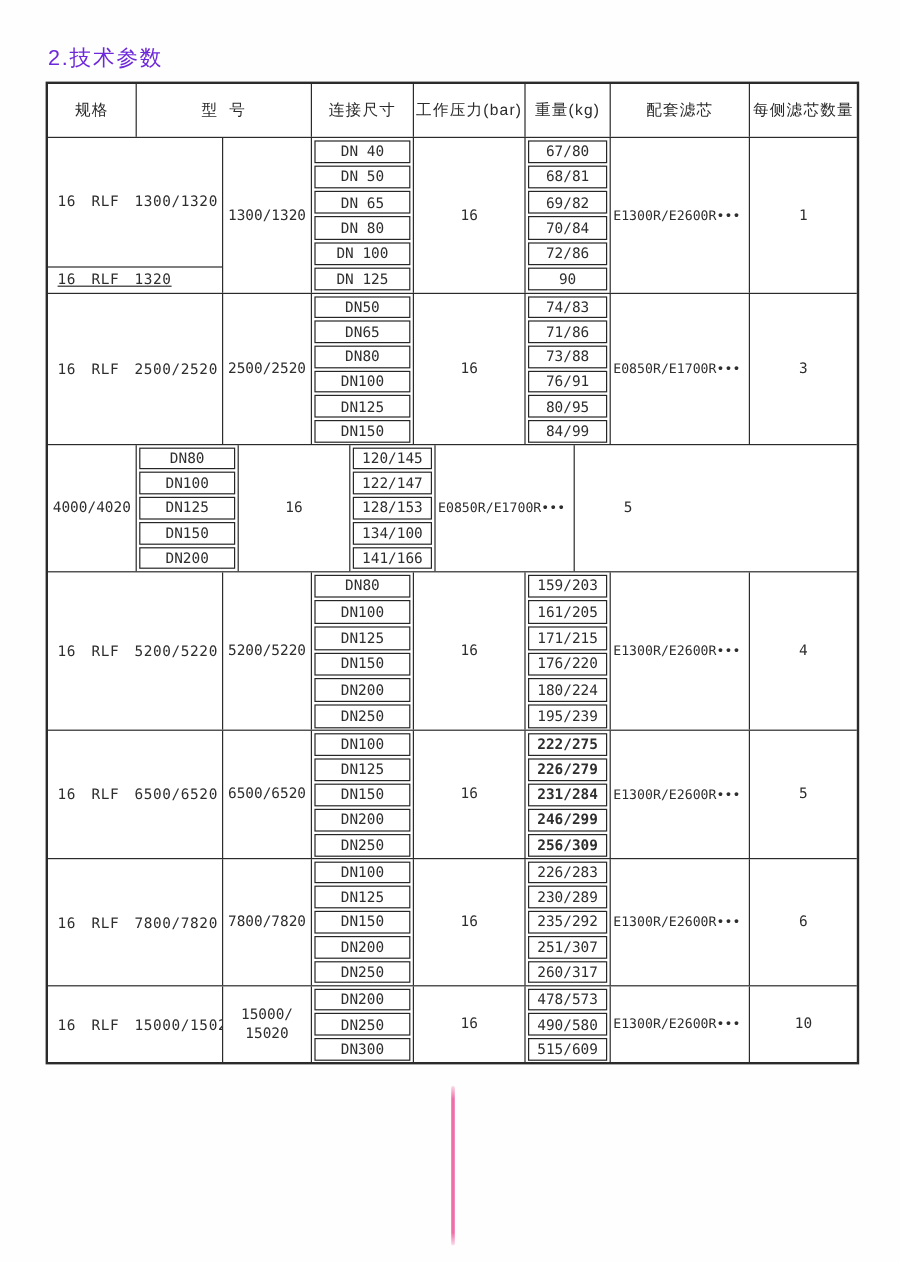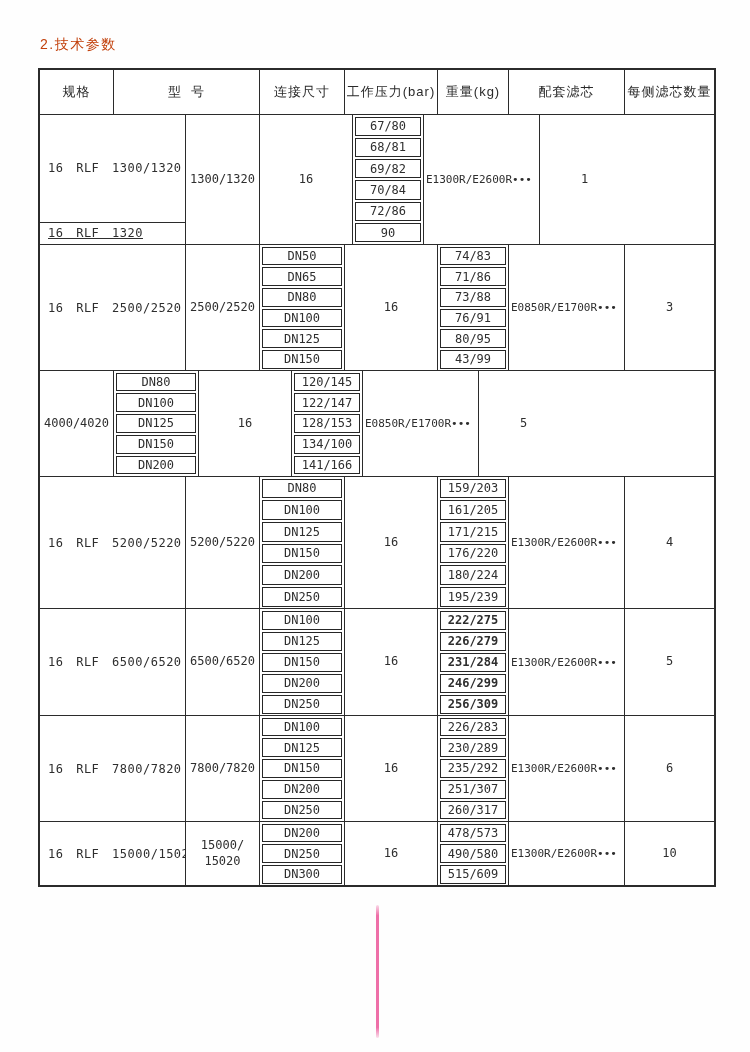--- a/index.html
+++ b/index.html
@@ -3,21 +3,21 @@
 <meta charset="utf-8">
 <style>
   html,body{margin:0;padding:0;}
   body{
     width:750px;height:1052px;background:#fefefe;position:relative;overflow:hidden;
     font-family:"DejaVu Sans Mono","Liberation Mono",monospace;color:#2e2e2e;
   }
   .page-title{
     position:absolute;left:40px;top:36px;margin:0;
     font-family:"Liberation Sans","DejaVu Sans",sans-serif;
-    font-size:14px;font-weight:500;color:#c2410c;letter-spacing:1.5px;
+    font-size:18px;font-weight:500;color:#6d28d9;letter-spacing:1.5px;
   }
   .tbl{
     position:absolute;left:38px;top:68px;width:678px;
     border:2px solid #2b2b2b;background:#fff;box-sizing:border-box;
   }
   .thead{display:flex;height:44px;border-bottom:1.5px solid #2b2b2b;}
   .th{
     display:flex;align-items:center;justify-content:center;
     border-right:1px solid #2b2b2b;box-sizing:border-box;flex-shrink:1;
     font-family:"Liberation Sans","DejaVu Sans",sans-serif;
@@ -71,20 +71,28 @@
     </div>
   <div id="tbody">
       <div class="block" style="height: 129px;">
         <div class="col" style="width: 146px;">
           <div class="mcell" style="flex-grow: 5;">16 RLF 1300/1320</div>
           <div class="mcell" style="flex-grow: 1;">16 RLF 1320</div>
         </div>
         <div class="col" style="width: 74px;">
           <div class="center">1300/1320</div>
         </div>
+        <div class="col boxcol" style="width: 85px;">
+          <div class="box">DN 40</div>
+          <div class="box">DN 50</div>
+          <div class="box">DN 65</div>
+          <div class="box">DN 80</div>
+          <div class="box">DN 100</div>
+          <div class="box">DN 125</div>
+        </div>
         <div class="col" style="width: 93px;">
           <div class="center">16</div>
         </div>
         <div class="col boxcol" style="width: 71px;">
           <div class="box">67/80</div>
           <div class="box">68/81</div>
           <div class="box">69/82</div>
           <div class="box">70/84</div>
           <div class="box">72/86</div>
           <div class="box">90</div>
@@ -113,21 +121,21 @@
         </div>
         <div class="col" style="width: 93px;">
           <div class="center">16</div>
         </div>
         <div class="col boxcol" style="width: 71px;">
           <div class="box">74/83</div>
           <div class="box">71/86</div>
           <div class="box">73/88</div>
           <div class="box">76/91</div>
           <div class="box">80/95</div>
-          <div class="box">43/99</div>
+          <div class="box">84/99</div>
         </div>
         <div class="col" style="width: 116px;">
           <div class="filter-cell">E0850R/E1700R•••</div>
         </div>
         <div class="col" style="width: 89px;">
           <div class="center">3</div>
         </div>
       </div>
       <div class="block" style="height: 106px;">
         <div class="col" style="width: 74px;">

